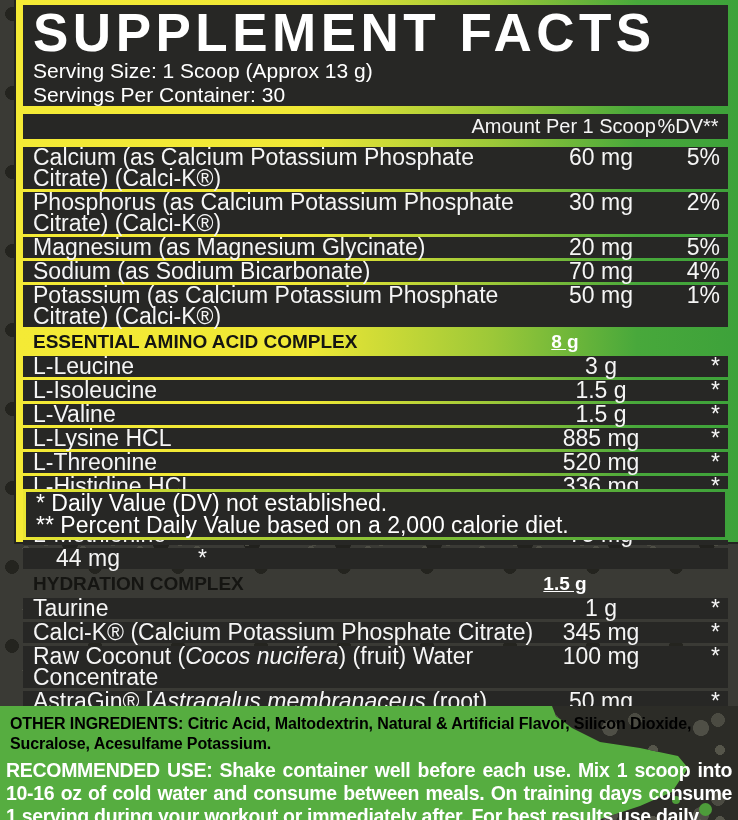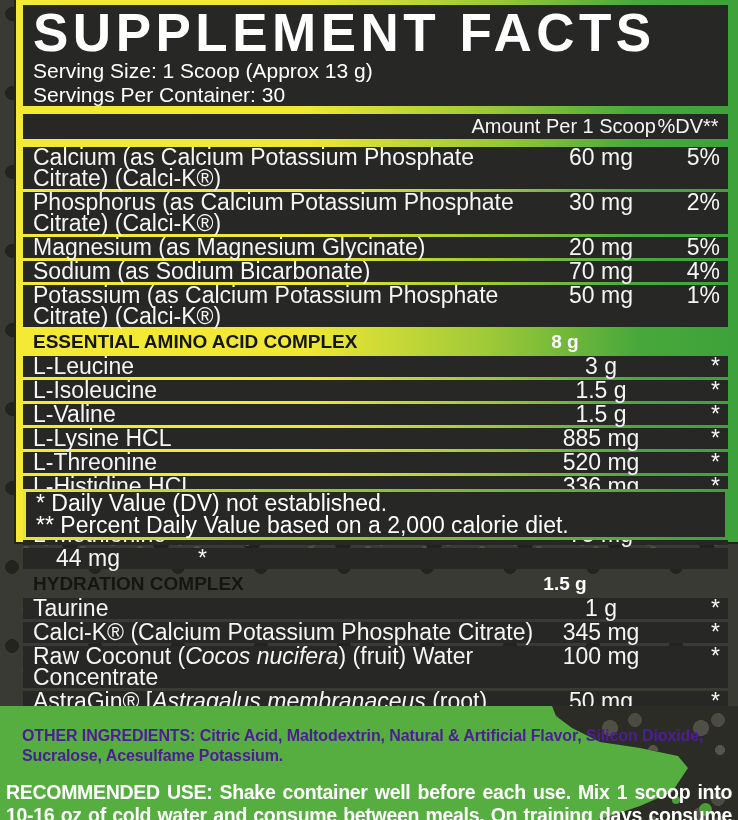--- a/index.html
+++ b/index.html
@@ -58,21 +58,21 @@
   .amt{width:110px;text-align:center;}
   .dvv{width:64px;text-align:right;}
   .it{font-style:italic;}
 
   .sec-row{
     flex:0 0 23px;display:flex;align-items:center;
     padding:0 8px 0 10px;box-sizing:border-box;
     font-size:19px;font-weight:700;color:#151512;gap:36px;
   }
   .sec-row .sec-label{flex:1;}
-  .sec-row .amt{color:#fff;}
+  .sec-row .amt{color:#fff;text-decoration:underline;}
 
   .footbox{
     flex:0 0 48px;margin-top:8px;background:#272725;
     border:3px solid #3da23a;
     border-image:linear-gradient(90deg,#e9e532,#8cc237,#3da23a) 1;
     padding:1px 10px;box-sizing:border-box;color:#fff;
     font-size:23px;line-height:21.5px;
   }
 
   
@@ -90,22 +90,22 @@
       radial-gradient(circle 6px at 30px 74px,#50504a 98%,transparent);
     background-size:83px 79px,67px 71px,91px 87px,59px 63px;
     clip-path:polygon(12px 0,16px 10px,32px 22px,60px 36px,100px 42px,138px 50px,
       148px 62px,132px 86px,100px 100px,58px 114px,198px 114px,198px 0);
   }
   .gdot{position:absolute;border-radius:50%;background:#4d9c3a;z-index:0;}
   .gdot.d1{right:26px;bottom:4px;width:13px;height:13px;}
   .gdot.d2{right:58px;bottom:16px;width:8px;height:8px;}
 
   .oi{
-    position:relative;z-index:1;margin:16px;padding:4px 8px 0 6px;
-    color:#4c1d95;font-weight:700;font-size:16px;line-height:19.5px;
+    position:relative;z-index:1;margin:4px;padding:4px 8px 0 6px;
+    color:#000000;font-weight:700;font-size:16px;line-height:19.5px;
     letter-spacing:-0.1px;
   }
   .ru{
     position:relative;z-index:1;margin:6px 0 0;padding:0 6px;
     color:#fff;font-weight:700;font-size:19.5px;line-height:23px;
     letter-spacing:-0.3px;text-align:justify;
   }
 </style>
 </head>
 <body>

